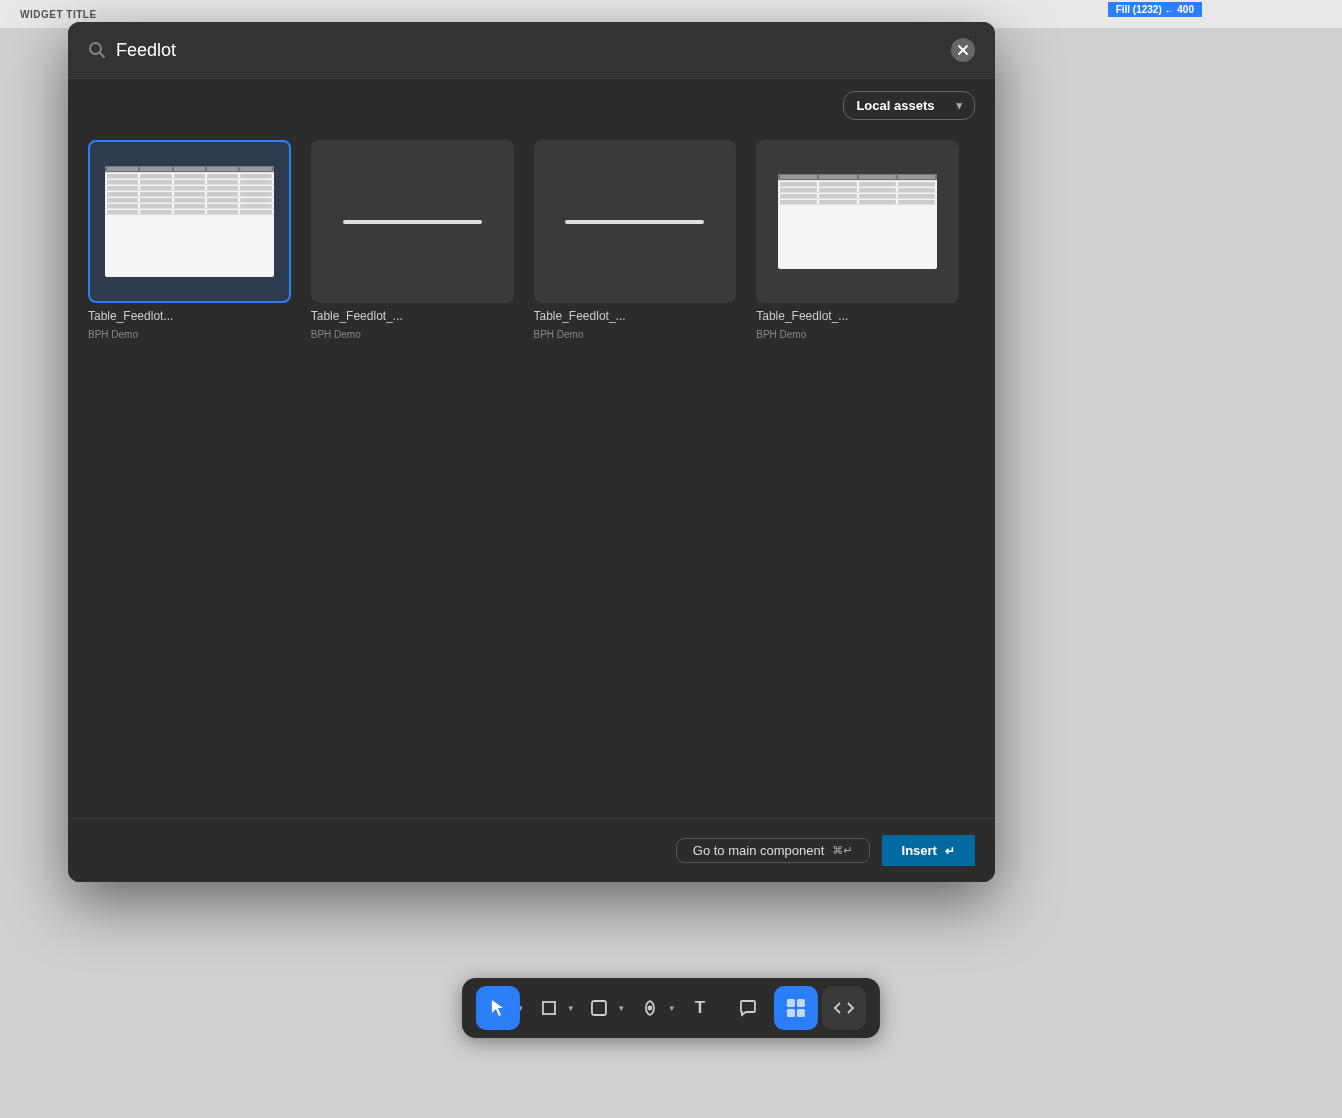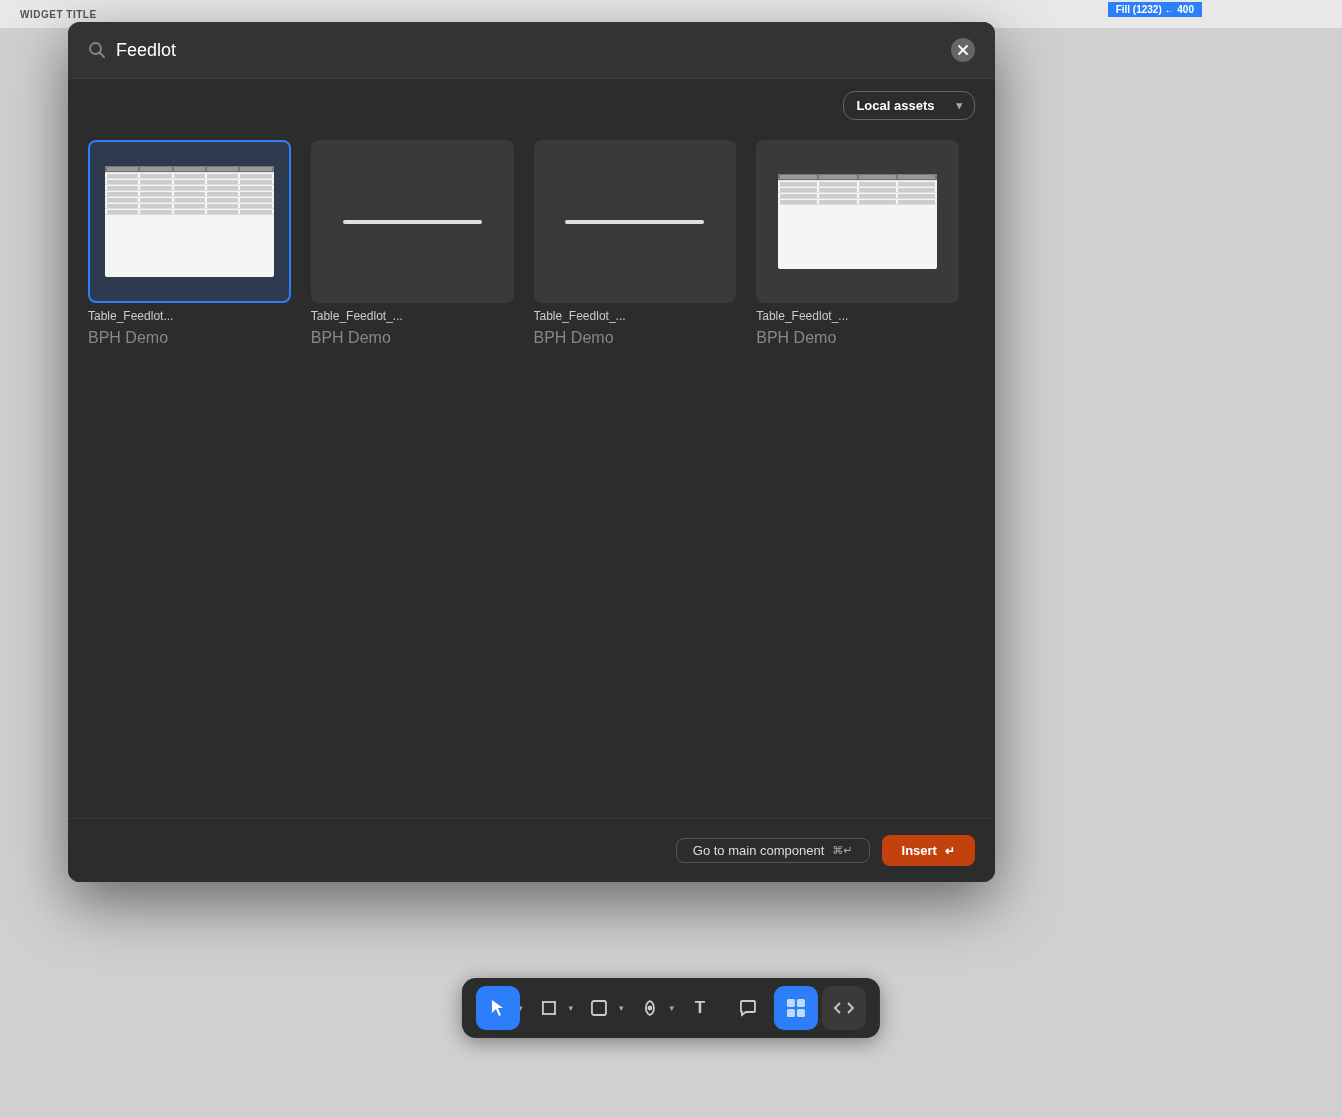--- a/index.html
+++ b/index.html
@@ -178,21 +178,21 @@
     .component-name {
       font-size: 12px;
       color: #cccccc;
       font-weight: 400;
       white-space: nowrap;
       overflow: hidden;
       text-overflow: ellipsis;
     }
 
     .component-source {
-      font-size: 16px;
+      font-size: 10px;
       color: #888888;
     }
 
     
     .thumb-table {
       width: 85%;
       height: 70%;
       background: #f5f5f5;
       border-radius: 2px;
       overflow: hidden;
@@ -258,23 +258,23 @@
 
     .kbd-hint {
       font-size: 11px;
       color: #aaa;
       display: inline-flex;
       align-items: center;
       gap: 3px;
     }
 
     .insert-btn {
-      background: #c2410c;
+      background: #0369a1;
       border: none;
-      border-radius: 8px;
+      border-radius: 0;
       color: #ffffff;
       font-size: 13px;
       font-weight: 600;
       padding: 8px 20px;
       cursor: pointer;
       display: flex;
       align-items: center;
       gap: 8px;
     }
 

